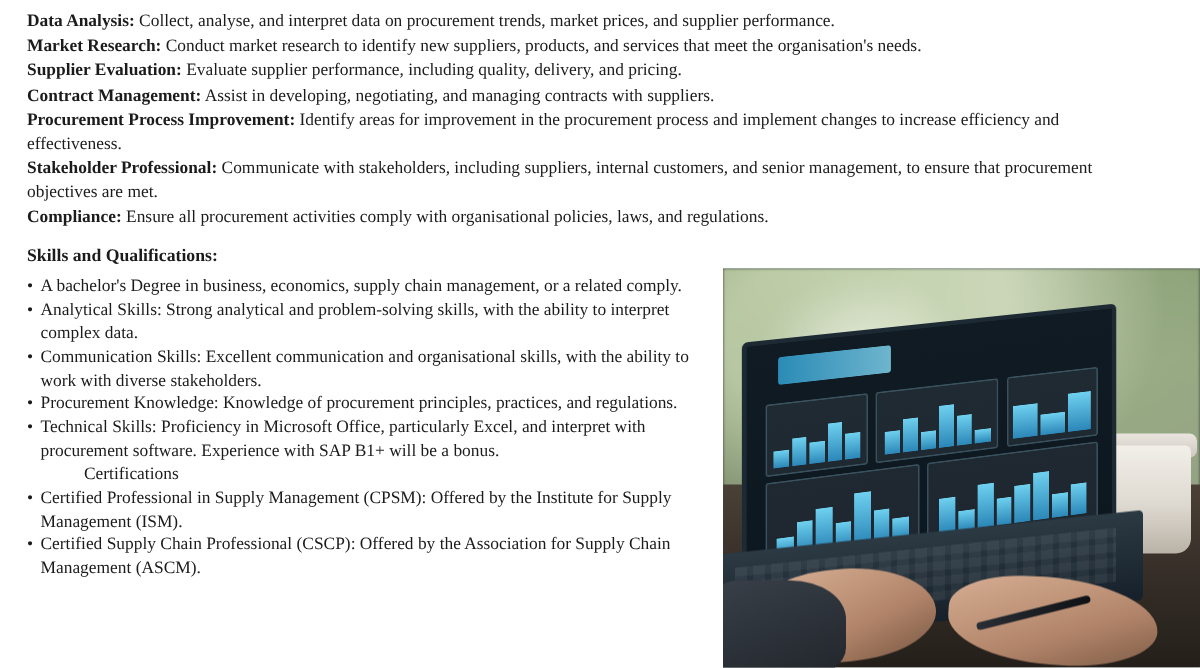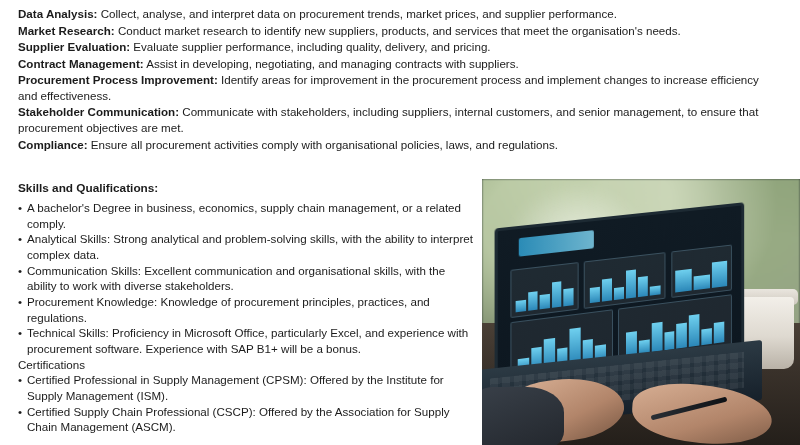--- a/index.html
+++ b/index.html
@@ -14,39 +14,40 @@
     color: #1b1b1b;
     overflow: hidden;
     position: relative;
   }
   .page {
     position: relative;
     width: 800px;
     height: 445px;
     box-sizing: border-box;
     padding: 6px 14px 6px 18px;
+    font-family: Liberation Serif, serif;
   }
   .responsibilities {
     font-size: 11.6px;
     line-height: 1.345;
   }
   .resp-item {
     margin: 0 0 1px 0;
     max-width: 746px;
   }
   .resp-term {
     font-weight: bold;
   }
   .resp-text {
     font-weight: normal;
   }
   .section-heading {
     font-weight: bold;
     font-size: 11.8px;
-    margin-top: 29px;
+    margin-top: 11px;
     margin-bottom: 5px;
   }
   .skills-list {
     font-size: 11.6px;
     line-height: 1.35;
     max-width: 460px;
   }
   .bullet-row {
     display: flex;
     align-items: flex-start;
@@ -55,20 +56,21 @@
   .bullet-mark {
     width: 9px;
     flex: 0 0 9px;
     line-height: 1.35;
   }
   .bullet-body {
     flex: 1 1 auto;
   }
   .plain-row {
     margin-bottom: 0px;
+    margin-left: 38px;
   }
   
   .photo {
     position: absolute;
     right: 0;
     bottom: 0;
     width: 318px;
     height: 266px;
     overflow: hidden;
     background: #2e3a34;
@@ -251,21 +253,21 @@
     </p>
     <p class="resp-item">
       <span class="resp-term">Contract Management:</span>
       <span class="resp-text">Assist in developing, negotiating, and managing contracts with suppliers.</span>
     </p>
     <p class="resp-item">
       <span class="resp-term">Procurement Process Improvement:</span>
       <span class="resp-text">Identify areas for improvement in the procurement process and implement changes to increase efficiency and effectiveness.</span>
     </p>
     <p class="resp-item">
-      <span class="resp-term">Stakeholder Communication:</span>
+      <span class="resp-term">Stakeholder Professional:</span>
       <span class="resp-text">Communicate with stakeholders, including suppliers, internal customers, and senior management, to ensure that procurement objectives are met.</span>
     </p>
     <p class="resp-item">
       <span class="resp-term">Compliance:</span>
       <span class="resp-text">Ensure all procurement activities comply with organisational policies, laws, and regulations.</span>
     </p>
   </div>
 
   <div class="section-heading">Skills and Qualifications:</div>
 
@@ -281,21 +283,21 @@
     <div class="bullet-row">
       <span class="bullet-mark">•</span>
       <span class="bullet-body">Communication Skills: Excellent communication and organisational skills, with the ability to work with diverse stakeholders.</span>
     </div>
     <div class="bullet-row">
       <span class="bullet-mark">•</span>
       <span class="bullet-body">Procurement Knowledge: Knowledge of procurement principles, practices, and regulations.</span>
     </div>
     <div class="bullet-row">
       <span class="bullet-mark">•</span>
-      <span class="bullet-body">Technical Skills: Proficiency in Microsoft Office, particularly Excel, and experience with procurement software.  Experience with SAP B1+ will be a bonus.</span>
+      <span class="bullet-body">Technical Skills: Proficiency in Microsoft Office, particularly Excel, and interpret with procurement software.  Experience with SAP B1+ will be a bonus.</span>
     </div>
     <div class="plain-row">Certifications</div>
     <div class="bullet-row">
       <span class="bullet-mark">•</span>
       <span class="bullet-body">Certified Professional in Supply Management (CPSM): Offered by the Institute for Supply Management (ISM).</span>
     </div>
     <div class="bullet-row">
       <span class="bullet-mark">•</span>
       <span class="bullet-body">Certified Supply Chain Professional (CSCP): Offered by the Association for Supply Chain Management (ASCM).</span>
     </div>

